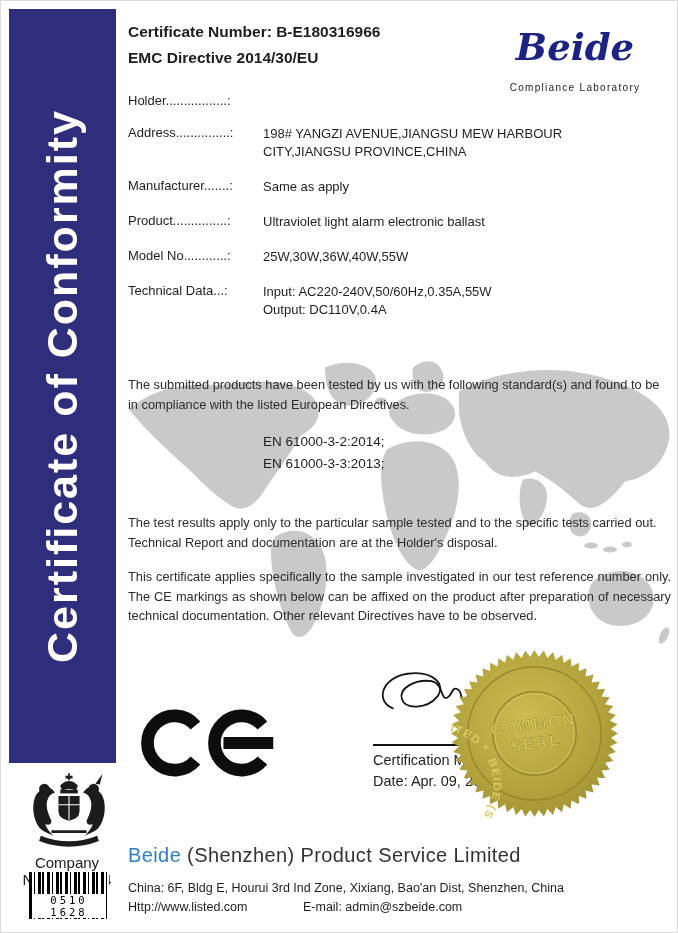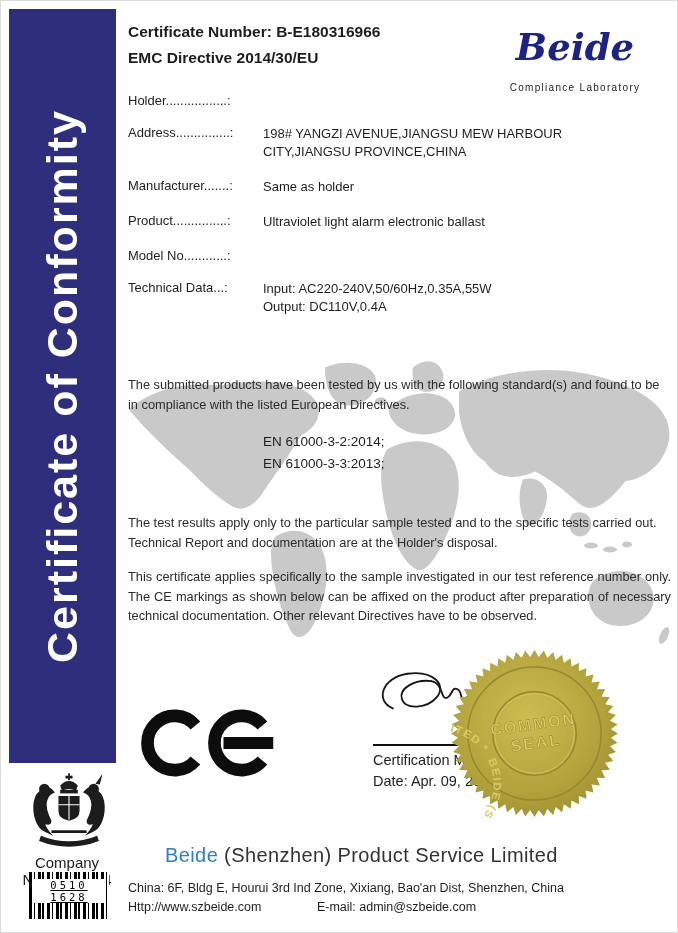--- a/index.html
+++ b/index.html
@@ -38,25 +38,25 @@
   .ce { position:absolute; left:139px; top:704px; width:138px; height:76px; }
   .sig-scribble { position:absolute; left:363px; top:660px; width:198px; height:82px; }
   .sig-block { position:absolute; left:372px; top:743px; width:190px; border-top:2px solid #111; padding-top:4px; font-size:14.5px; line-height:21px; color:#1f1f1f; }
   
   .seal { position:absolute; left:449px; top:648px; width:169px; height:169px; }
   
   .crest { position:absolute; left:24px; top:770px; width:88px; height:80px; }
   .company-no { position:absolute; left:8px; top:853px; width:116px; text-align:center; font-size:15px; color:#1d1d1d; }
   .barcode { position:absolute; left:28px; top:871px; width:80px; height:47px;
     background:repeating-linear-gradient(90deg,#000 0 3px,#fff 3px 5px,#000 5px 6px,#fff 6px 9px,#000 9px 12px,#fff 12px 13px,#000 13px 15px,#fff 15px 18px); }
-  .barcode-digits { position:absolute; left:3px; right:3px; bottom:16px; background:#fff; text-align:center;
-    font-family:"DejaVu Sans Mono", monospace; font-size:10.5px; letter-spacing:3px; color:#000;text-decoration:underline; }
+  .barcode-digits { position:absolute; left:3px; right:3px; bottom:1px; background:#fff; text-align:center;
+    font-family:"DejaVu Sans Mono", monospace; font-size:10.5px; letter-spacing:3px; color:#000; }
   
   .footer { position:absolute; left:127px; top:843px; width:543px; }
-  .f-name { font-size:20px; color:#333; letter-spacing:0.4px;margin-left:37px; }
+  .f-name { font-size:20px; color:#333; letter-spacing:0.4px; }
   .f-blue { color:#2e7fc2; }
   .f-addr { margin-top:14px; font-size:12.5px; color:#1f1f1f; }
   .f-contact { margin-top:5px; font-size:12.5px; color:#1f1f1f; }
   .f-web { display:inline-block; margin-right:52px; }
 </style>
 </head>
 <body>
 
 <div class="page">
 
@@ -100,28 +100,29 @@
       <div class="frow">
         <div class="flabel">Holder.................:</div>
       </div>
       <div class="frow">
         <div class="flabel">Address...............:</div>
         <div class="fvalue">198# YANGZI AVENUE,JIANGSU MEW HARBOUR
 CITY,JIANGSU PROVINCE,CHINA</div>
       </div>
       <div class="frow">
         <div class="flabel">Manufacturer.......:</div>
-        <div class="fvalue">Same as holder</div>
+        <div class="fvalue">Same as apply</div>
       </div>
       <div class="frow">
         <div class="flabel">Product...............:</div>
         <div class="fvalue">Ultraviolet light alarm electronic ballast</div>
       </div>
       <div class="frow">
         <div class="flabel">Model No............:</div>
+        <div class="fvalue">25W,30W,36W,40W,55W</div>
       </div>
       <div class="frow">
         <div class="flabel">Technical Data...:</div>
         <div class="fvalue">Input: AC220-240V,50/60Hz,0.35A,55W
 Output: DC110V,0.4A</div>
       </div>
     </div>
 
     <div class="para pre" style="top:374px;">The submitted products have been tested by us with the following standard(s) and found to be
 in compliance with the listed European Directives.</div>
@@ -204,19 +205,19 @@
     <div class="barcode">
       <div class="barcode-digits">0510 1628</div>
     </div>
 
     <div class="footer">
       <div class="f-name">
         <span class="f-blue">Beide</span><span> (Shenzhen) Product Service Limited</span>
       </div>
       <div class="f-addr">China: 6F, Bldg E, Hourui 3rd Ind Zone, Xixiang, Bao'an Dist, Shenzhen, China</div>
       <div class="f-contact">
-        <span class="f-web">Http://www.szbeide.com</span>
+        <span class="f-web">Http://www.listed.com</span>
         <span>E-mail: admin@szbeide.com</span>
       </div>
     </div>
 
   </div>
 </div>
 
 </body></html>

